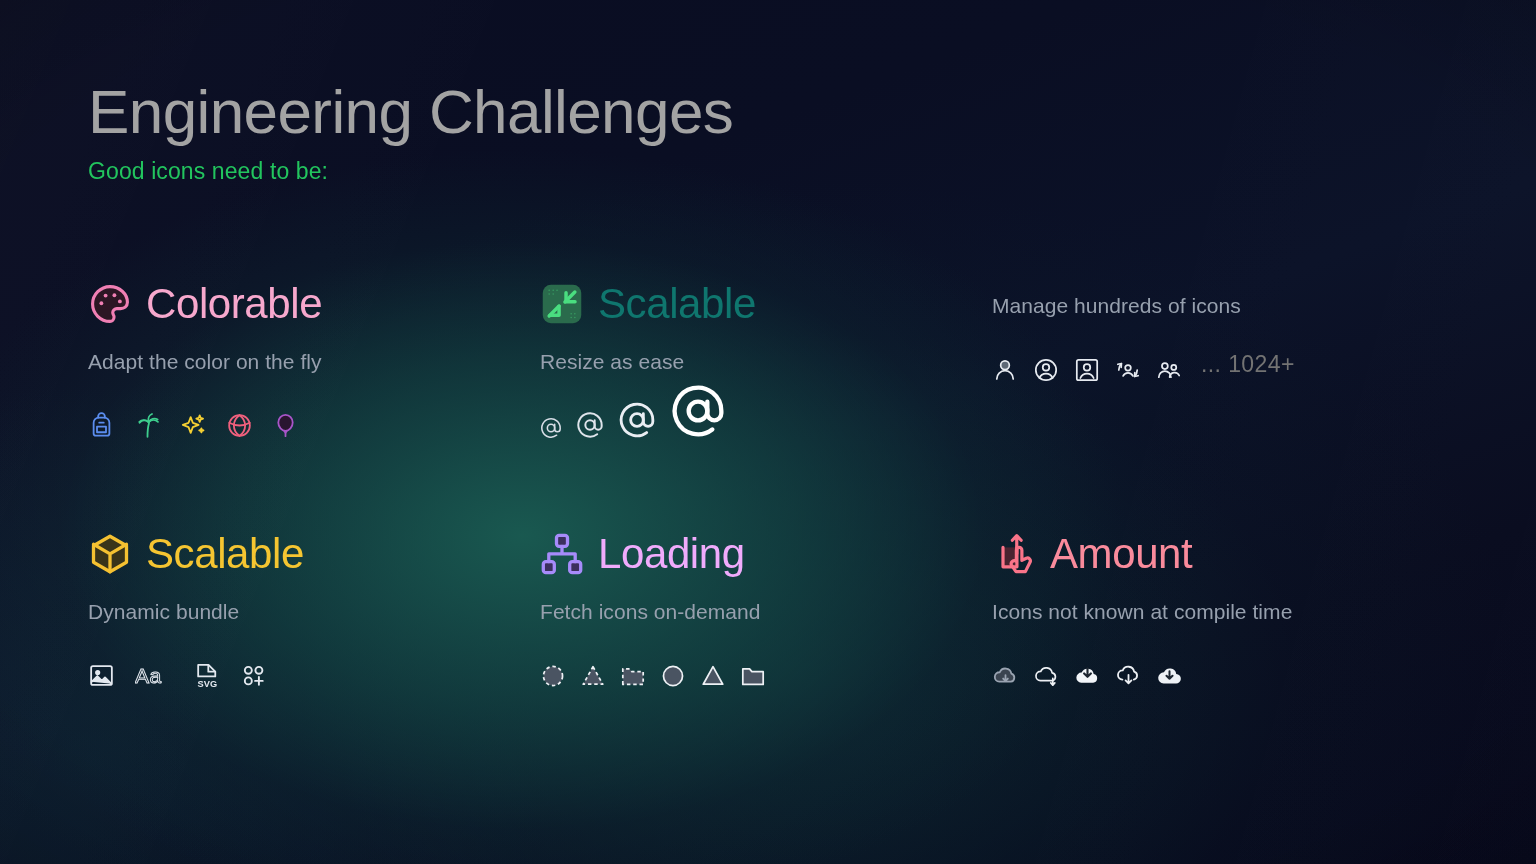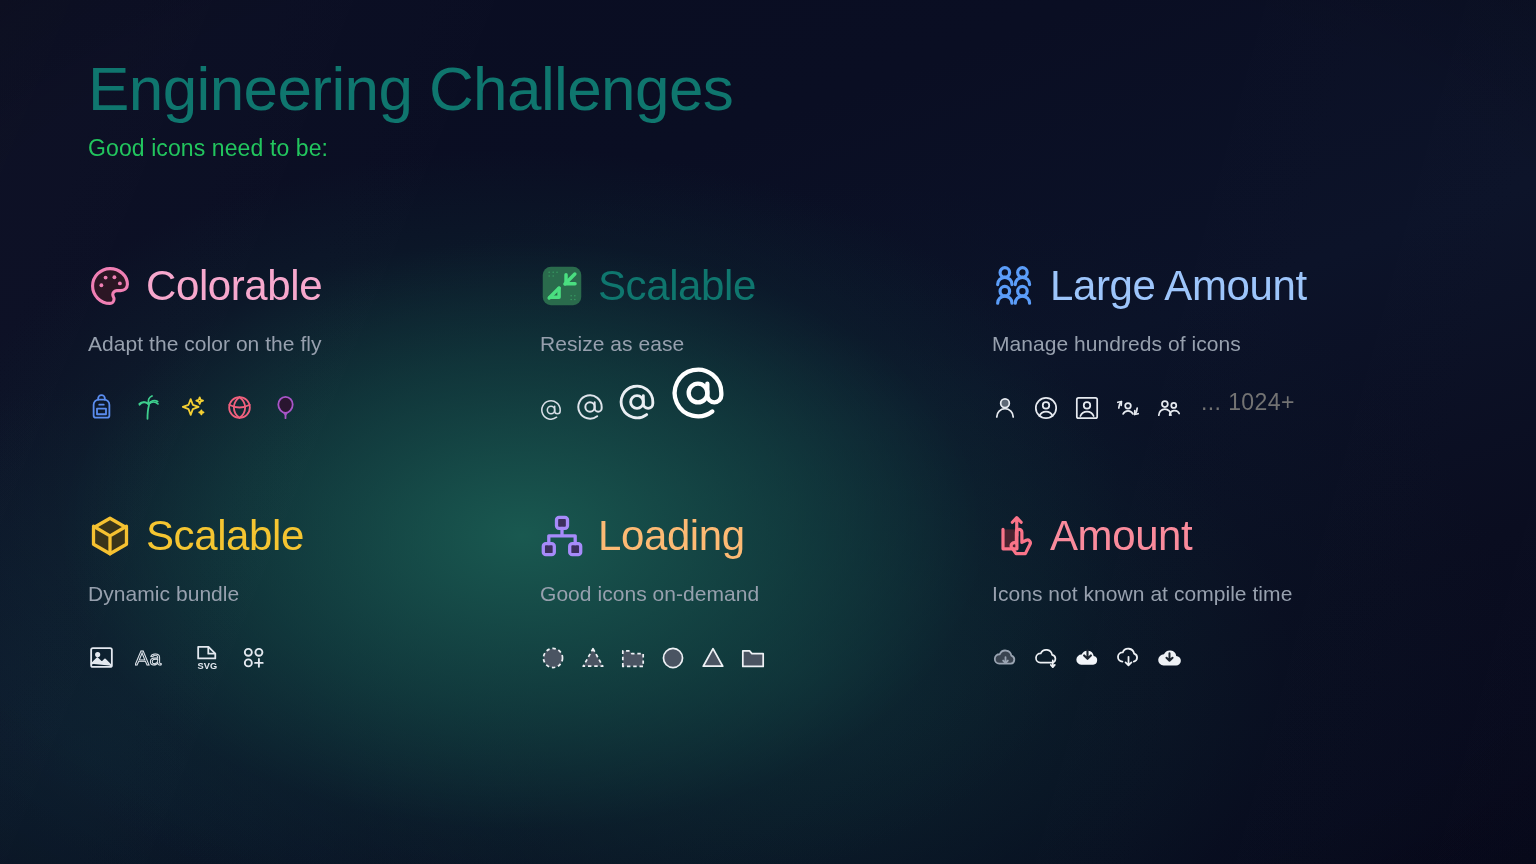--- a/index.html
+++ b/index.html
@@ -28,31 +28,31 @@
   }
   #bg-vignette {
     position:absolute; inset:0;
     background:radial-gradient(ellipse 110% 110% at 50% 50%, rgba(0,0,0,0) 52%, rgba(0,0,0,0.42) 100%);
   }
   #slide { position:absolute; inset:0; }
 
   
   #header { position:absolute; left:88px; top:56px; }
   #page-title {
-    font-size:62px; font-weight:400; color:#0f766e;
-    letter-spacing:-0.6px; line-height:1.08; white-space:nowrap;
+    font-size:62px; font-weight:400; color:#a3a3a3;
+    letter-spacing:-0.6px; line-height:1.08; white-space:nowrap;margin-top:23px;
   }
   #page-subtitle {
     margin-top:12px; font-size:23px; font-weight:400;
     color:#22c55e; letter-spacing:0.1px;
   }
 
   
   #grid {
-    position:absolute; left:88px; top:258px; width:1370px;
+    position:absolute; left:88px; top:276px; width:1370px;
     display:grid; grid-template-columns:452px 452px 466px;
     grid-template-rows:250px 250px;
   }
   .card { position:relative; }
   .card-head { display:flex; align-items:center; gap:14px; height:56px; }
   .card-icon { width:44px; height:44px; flex:0 0 44px; display:block; }
   .card-title {
     font-size:42px; font-weight:400; letter-spacing:-0.4px;
     line-height:1; white-space:nowrap;
   }
@@ -67,21 +67,21 @@
   .count-label {
     font-size:23px; color:#737373; letter-spacing:0.4px;
     margin-left:4px; padding-bottom:5px; white-space:nowrap;
   }
 
   
   .t-colorable { color:#f7a8cd; }
   .t-scalable  { color:#0f766e; }
   .t-large     { color:#9dc5fb; }
   .t-bundling  { color:#f5c531; }
-  .t-loading   { color:#fdba74; }
+  .t-loading   { color:#f0abfc; }
   .t-dynamic   { color:#fa8b9c; }
 
   #scalable-row { gap:14px; }
   #dynamic-row  { gap:14px; }
   #loading-row  { gap:14px; }
   #bundling-row { gap:20px; }
   #large-row    { gap:15px; }
   #colorable-row{ gap:19px; }
 </style>
 </head>
@@ -207,35 +207,20 @@
         <span>
           <svg viewBox="0 0 24 24" width="56" height="56" fill="none" stroke="#ffffff" stroke-width="1.85" stroke-linecap="round">
             <circle cx="12" cy="12" r="4"></circle>
             <path d="M16 8v5a3 3 0 0 0 6 0v-1a10 10 0 1 0-3.9 7.9"></path>
           </svg>
         </span>
       </div>
     </div>
 
     <div class="card">
-      <div class="card-head">
-        <span class="card-icon">
-          <svg viewBox="0 0 24 24" width="44" height="44" fill="none" stroke="#5b9df9" stroke-width="1.75" stroke-linecap="round" stroke-linejoin="round">
-            <circle cx="7" cy="4.6" r="2.6"></circle>
-            <path d="M3.1 11.2a3.9 3.9 0 0 1 7.8 0"></path>
-            <circle cx="16.6" cy="4.6" r="2.6"></circle>
-            <path d="M12.7 11.2a3.9 3.9 0 0 1 7.8 0"></path>
-            <circle cx="7" cy="14.8" r="2.6"></circle>
-            <path d="M3.1 21.4a3.9 3.9 0 0 1 7.8 0"></path>
-            <circle cx="16.6" cy="14.8" r="2.6"></circle>
-            <path d="M12.7 21.4a3.9 3.9 0 0 1 7.8 0"></path>
-          </svg>
-        </span>
-        <span class="card-title t-large" data-bind="cards.2.title">Large Amount</span>
-      </div>
       <div class="card-desc" data-bind="cards.2.description">Manage hundreds of icons</div>
       <div class="icon-row" id="large-row">
         <span>
           <svg viewBox="0 0 24 24" width="26" height="26" fill="none" stroke="#e6eaf0" stroke-width="1.6" stroke-linecap="round" stroke-linejoin="round">
             <circle cx="12" cy="7.6" r="4" fill="#5d6876" stroke="#e6eaf0"></circle>
             <path d="M4.4 20.2a7.6 7.6 0 0 1 15.2 0"></path>
           </svg>
         </span>
         <span>
           <svg viewBox="0 0 24 24" width="26" height="26" fill="none" stroke="#e6eaf0" stroke-width="1.6" stroke-linecap="round" stroke-linejoin="round">
@@ -320,21 +305,21 @@
         <span class="card-icon">
           <svg viewBox="0 0 24 24" width="44" height="44" fill="none" stroke="#a78bfa" stroke-width="1.8" stroke-linejoin="round">
             <rect x="9" y="1.8" width="6" height="6" rx="1.4" fill="#3c2f5e"></rect>
             <rect x="1.8" y="16.2" width="6" height="6" rx="1.4" fill="#3c2f5e"></rect>
             <rect x="16.2" y="16.2" width="6" height="6" rx="1.4" fill="#3c2f5e"></rect>
             <path d="M12 7.8v4.1M4.8 16.2v-4.3h14.4v4.3M4.8 11.9h14.4" stroke-linecap="round"></path>
           </svg>
         </span>
         <span class="card-title t-loading" data-bind="cards.4.title">Loading</span>
       </div>
-      <div class="card-desc" data-bind="cards.4.description">Good icons on-demand</div>
+      <div class="card-desc" data-bind="cards.4.description">Fetch icons on-demand</div>
       <div class="icon-row" id="loading-row">
         <span>
           <svg viewBox="0 0 24 24" width="26" height="26">
             <circle cx="12" cy="12" r="8.8" fill="#4a5462" stroke="#eef1f5" stroke-width="1.6" stroke-dasharray="3.2 2.6"></circle>
           </svg>
         </span>
         <span>
           <svg viewBox="0 0 24 24" width="26" height="26">
             <path d="M12 3.4l9 16.2H3z" fill="#4a5462" stroke="#eef1f5" stroke-width="1.6" stroke-linejoin="round" stroke-dasharray="3.2 2.6"></path>
           </svg>

